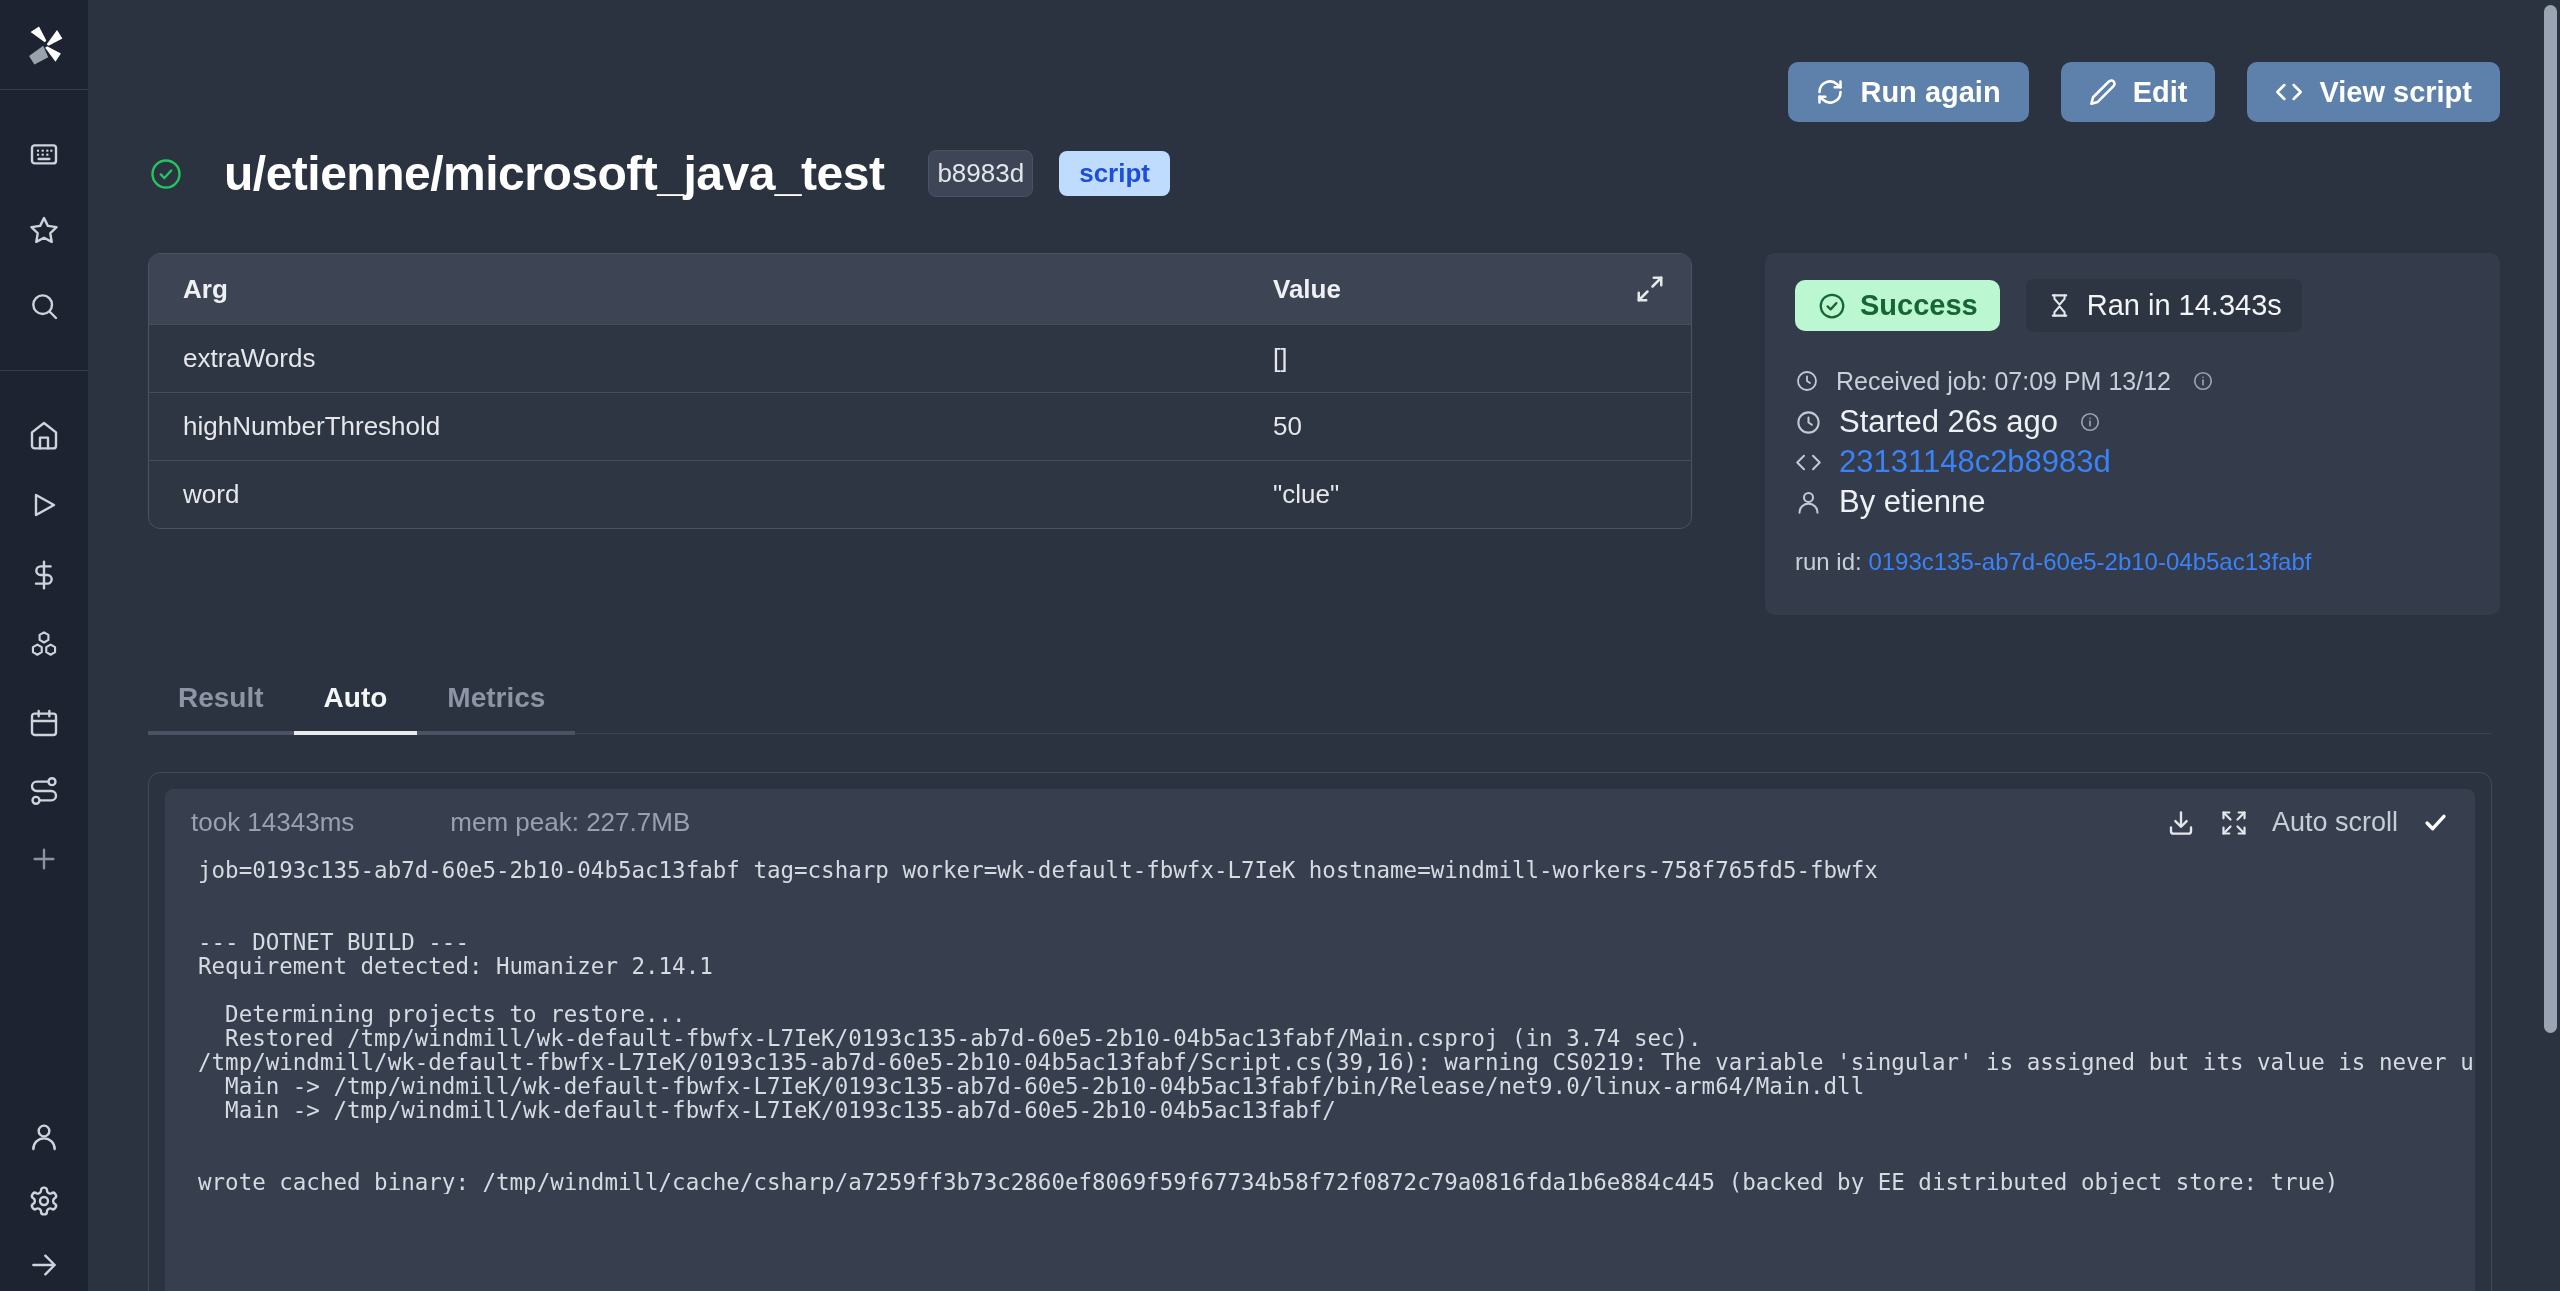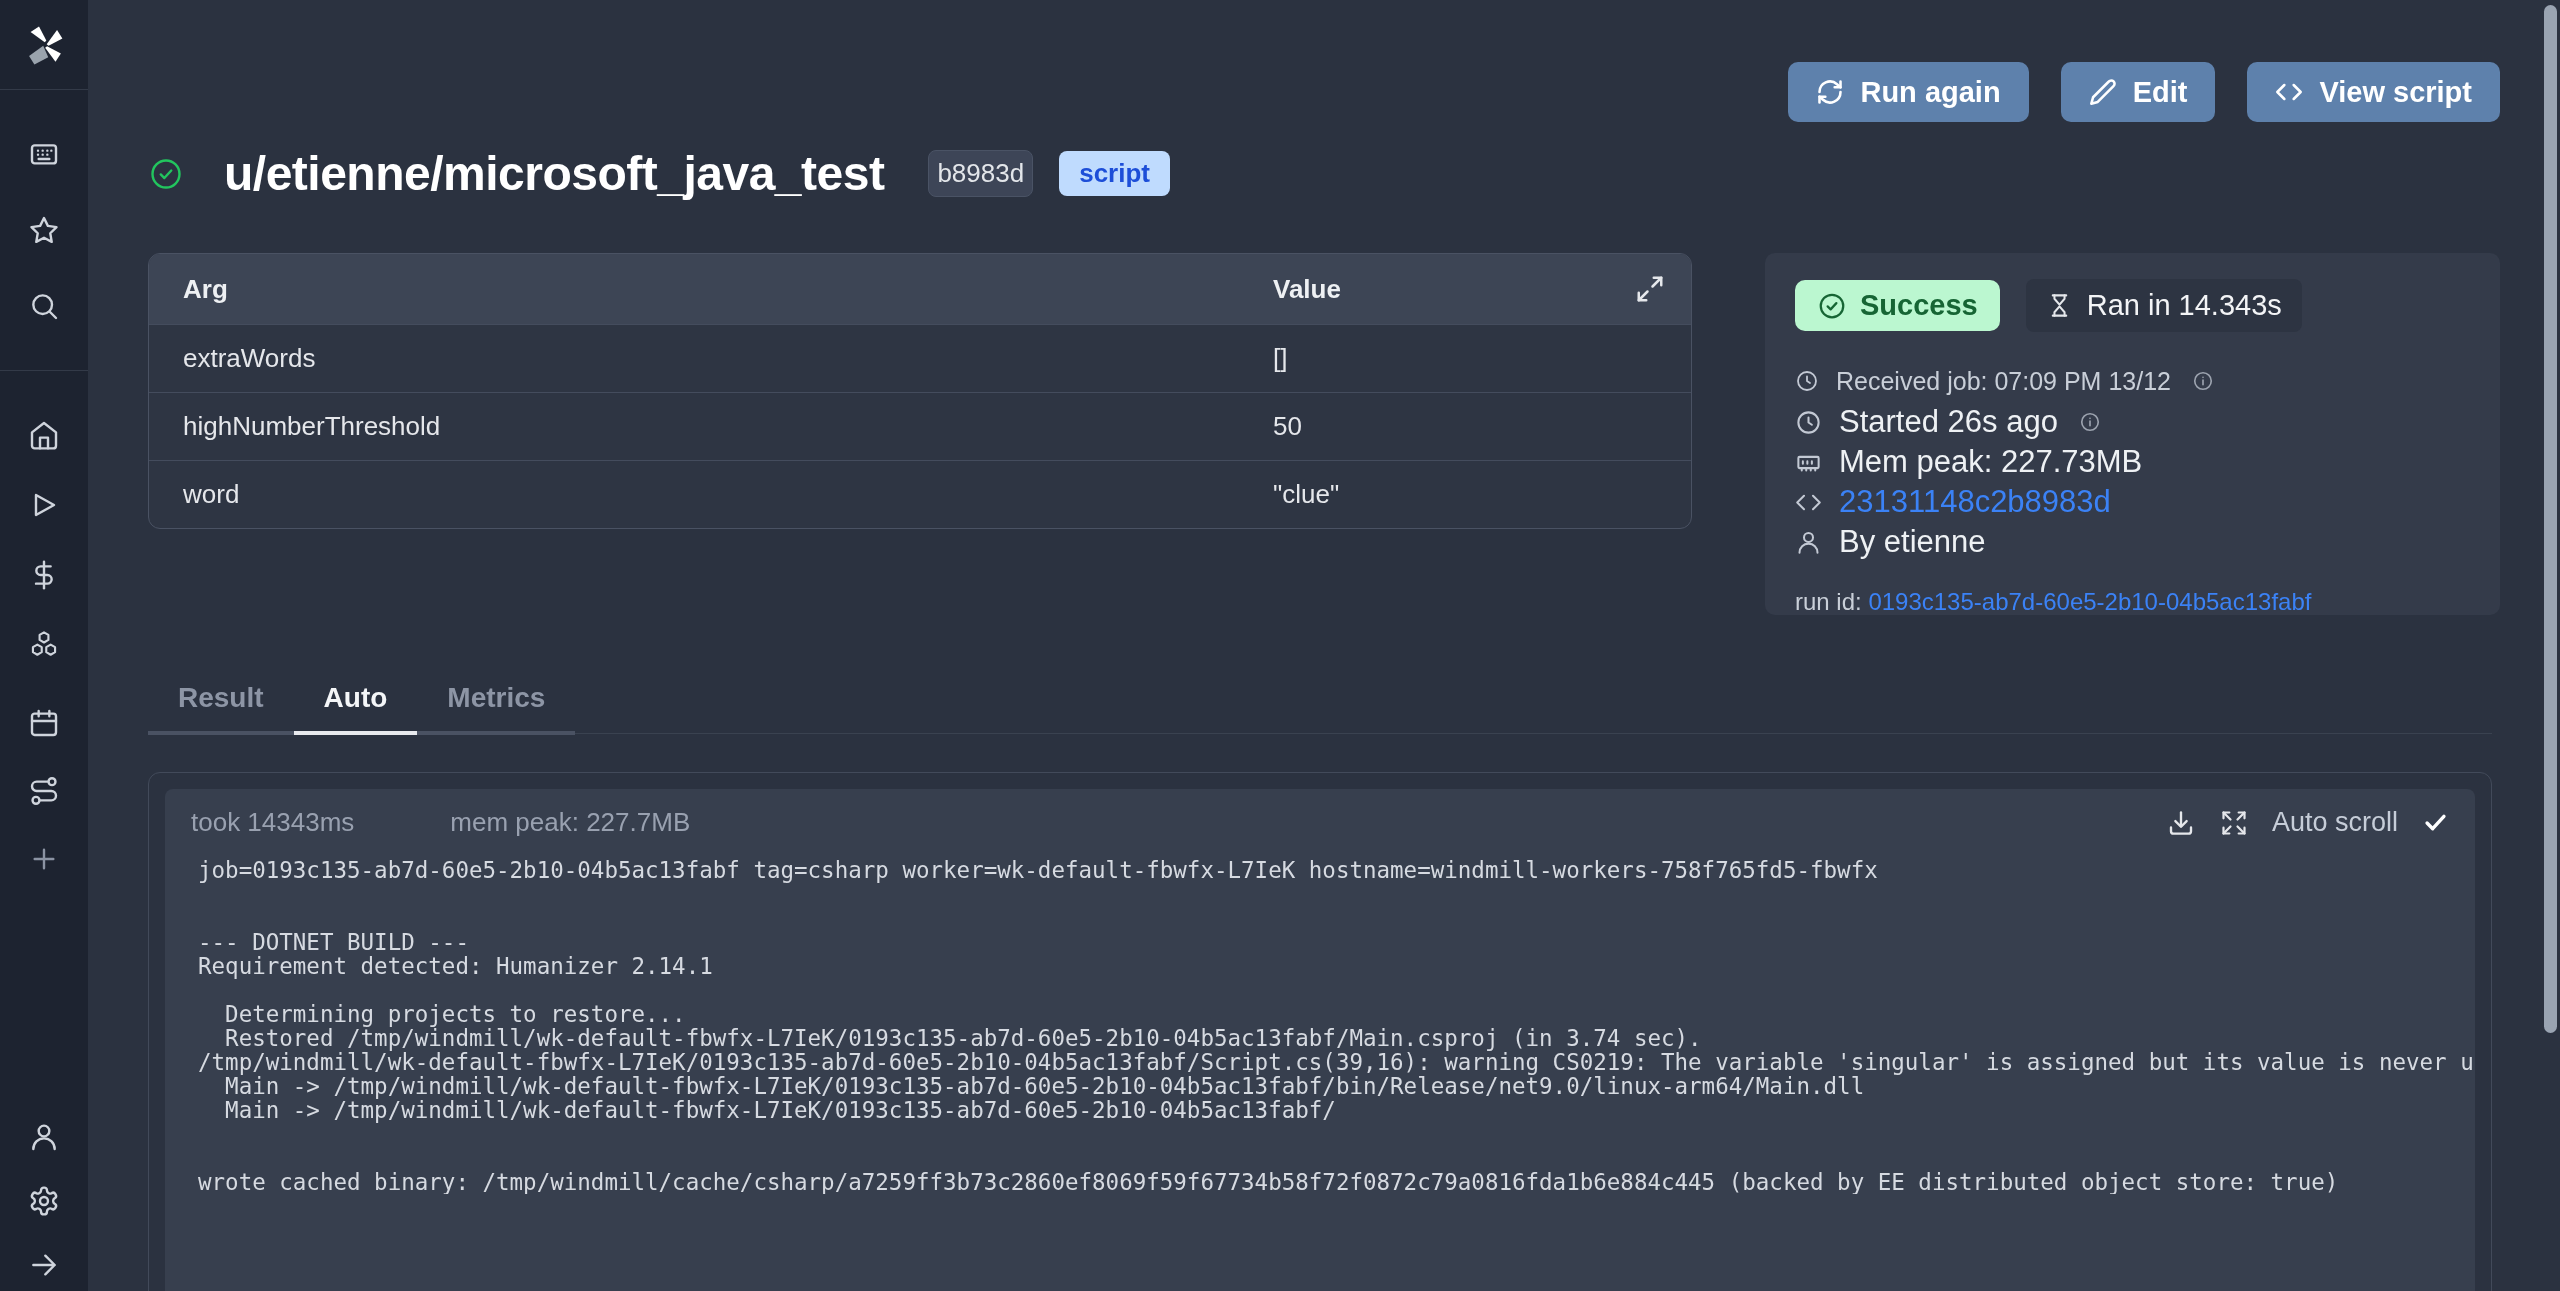--- a/index.html
+++ b/index.html
@@ -306,27 +306,20 @@
       <svg viewBox="0 0 24 24" fill="none" stroke="currentColor" stroke-width="1.8" stroke-linecap="round" stroke-linejoin="round">
         <circle cx="12" cy="12" r="9"></circle>
           <path d="M12 7.5V12l3 2"></path>
       </svg>
       <span>Started 26s ago</span>
       <svg class="inline-info" viewBox="0 0 24 24" fill="none" stroke="currentColor" stroke-width="1.8" stroke-linecap="round" stroke-linejoin="round">
         <circle cx="12" cy="12" r="9"></circle>
           <path d="M12 11v5"></path>
           <path d="M12 8h.01"></path>
       </svg>
-    </div>
-    <div class="info-row">
-      <svg viewBox="0 0 24 24" fill="none" stroke="currentColor" stroke-width="1.8" stroke-linecap="round" stroke-linejoin="round">
-        <rect x="3" y="7" width="18" height="10" rx="1"></rect>
-        <path d="M6 17v2M10 17v2M14 17v2M18 17v2M7 11v2M11 11v2M15 11v2"></path>
-      </svg>
-      <span>Mem peak: 227.73MB</span>
     </div>
     <div class="info-row">
       <svg viewBox="0 0 24 24" fill="none" stroke="currentColor" stroke-width="1.8" stroke-linecap="round" stroke-linejoin="round">
         <path d="m16 18 6-6-6-6"></path>
           <path d="m8 6-6 6 6 6"></path>
       </svg>
       <a class="link">23131148c2b8983d</a>
     </div>
     <div class="info-row">
       <svg viewBox="0 0 24 24" fill="none" stroke="currentColor" stroke-width="1.8" stroke-linecap="round" stroke-linejoin="round">

